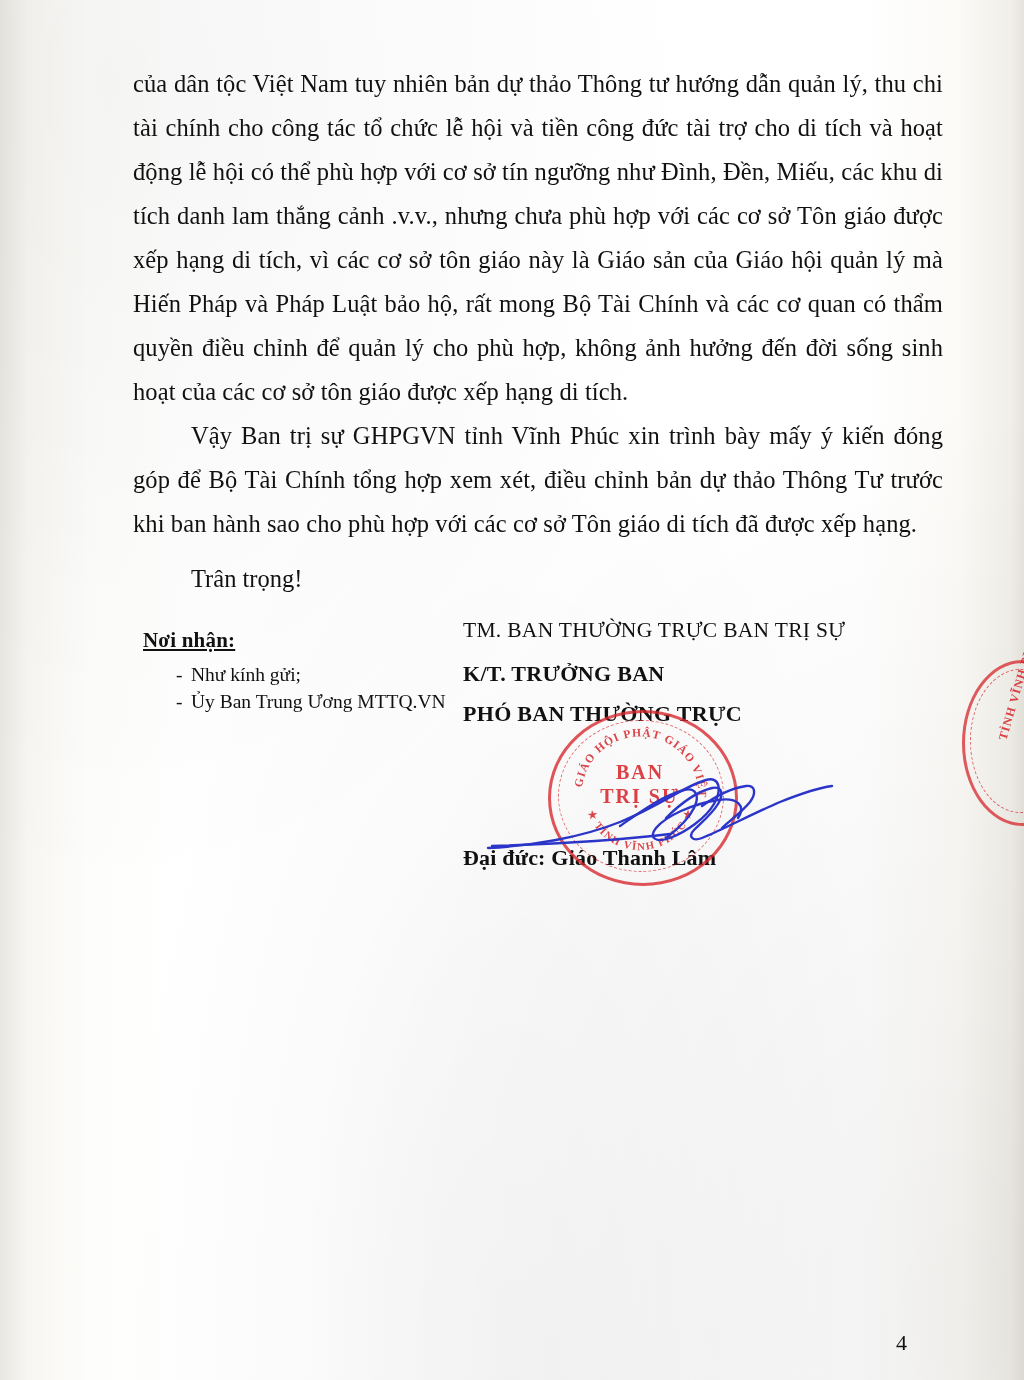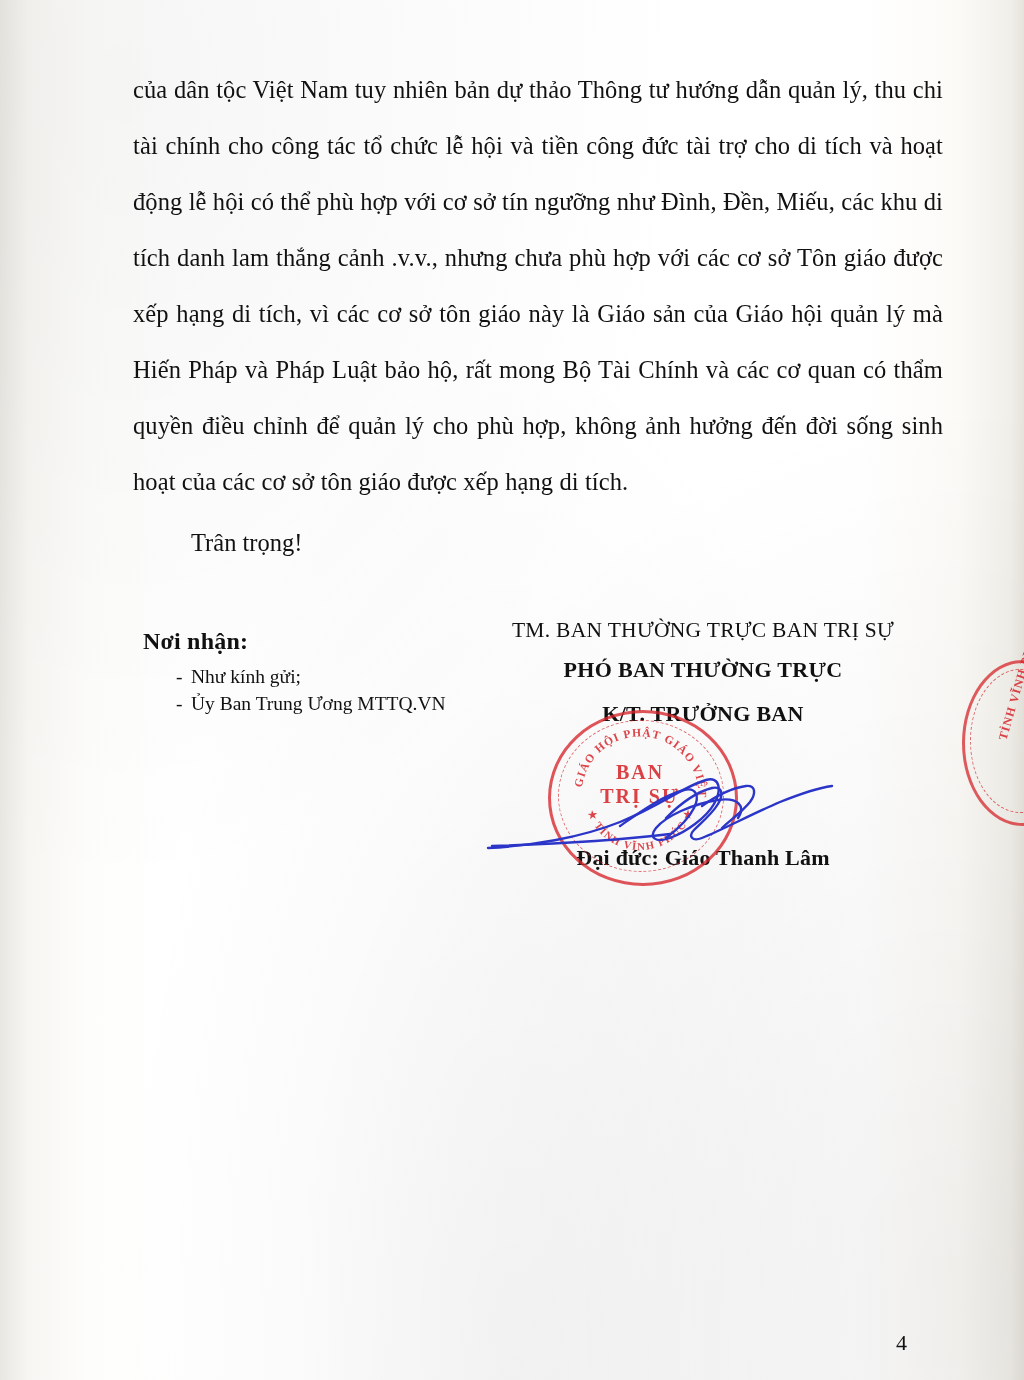--- a/index.html
+++ b/index.html
@@ -36,21 +36,21 @@
 
   #doc-body {
     position: absolute;
     left: 133px;
     top: 62px;
     width: 810px;
   }
 
   .para {
     font-size: 24.5px;
-    line-height: 56px;
+    line-height: 44px;
     text-align: justify;
     text-justify: inter-word;
     margin: 0 0 0 0;
     letter-spacing: 0.1px;
   }
   .para.indent {
     text-indent: 58px;
   }
   .para + .para { margin-top: 0px; }
 
@@ -70,22 +70,23 @@
     height: 300px;
   }
 
   #recipients {
     position: absolute;
     left: 10px;
     top: 10px;
     width: 330px;
   }
   #recipients-title {
-    font-size: 24px;
-    font-weight: bold;
+    font-size: 21px;
+    font-weight: bold;
+    text-decoration: underline;
     letter-spacing: 0.2px;
   }
   #recipients-list {
     margin: 8px 0 0 0;
     padding: 0;
     list-style: none;
     font-size: 19.5px;
     line-height: 27px;
   }
   #recipients-list li {
@@ -97,21 +98,20 @@
     position: absolute;
     left: 33px;
     top: 0;
   }
 
   #signer-block {
     position: absolute;
     left: 330px;
     top: 0px;
     width: 480px;
-    text-align: center;
   }
   #signer-org {
     font-size: 21.5px;
     letter-spacing: 0.3px;
     white-space: nowrap;
   }
   #signer-role1 {
     font-size: 22px;
     font-weight: bold;
     margin-top: 18px;
@@ -233,37 +233,38 @@
 </style>
 </head>
 <body>
 
 <div id="scan-page">
 
   <div id="paper-grain"></div>
 
   <div id="doc-body">
     <p class="para">của dân tộc Việt Nam tuy nhiên bản dự thảo Thông tư hướng dẫn quản lý, thu chi tài chính cho công tác tổ chức lễ hội và tiền công đức tài trợ cho di tích và hoạt động lễ hội có thể phù hợp với cơ sở tín ngưỡng như Đình, Đền, Miếu, các khu di tích danh lam thắng cảnh .v.v., nhưng chưa phù hợp với các cơ sở Tôn giáo được xếp hạng di tích, vì các cơ sở tôn giáo này là Giáo sản của Giáo hội quản lý mà Hiến Pháp và Pháp Luật bảo hộ, rất mong Bộ Tài Chính và các cơ quan có thẩm quyền điều chỉnh để quản lý cho phù hợp, không ảnh hưởng đến đời sống sinh hoạt của các cơ sở tôn giáo được xếp hạng di tích.</p>
+    <p class="para indent">Vậy Ban trị sự GHPGVN tỉnh Vĩnh Phúc xin trình bày mấy ý kiến đóng góp để Bộ Tài Chính tổng hợp xem xét, điều chỉnh bản dự thảo Thông Tư trước khi ban hành sao cho phù hợp với các cơ sở Tôn giáo di tích đã được xếp hạng.</p>
     <div id="closing-line">Trân trọng!</div>
   </div>
 
   <div id="sign-area">
 
     <div id="recipients">
       <div id="recipients-title">Nơi nhận:</div>
       <ul id="recipients-list">
         <li>Như kính gửi;</li>
         <li>Ủy Ban Trung Ương MTTQ.VN</li>
       </ul>
     </div>
 
     <div id="signer-block">
       <div id="signer-org">TM. BAN THƯỜNG TRỰC BAN TRỊ SỰ</div>
+      <div id="signer-role1">K/T. TRƯỞNG BAN</div>
       <div id="signer-role2">PHÓ BAN THƯỜNG TRỰC</div>
-      <div id="signer-role1">K/T. TRƯỞNG BAN</div>
       <div id="signer-name">Đại đức: Giáo Thanh Lâm</div>
     </div>
 
   </div>
 
   <div id="seal">
     <div class="ring-outer"></div>
     <div class="ring-inner"></div>
     <svg class="seal-arc" viewBox="0 0 160 160">
       <defs>

